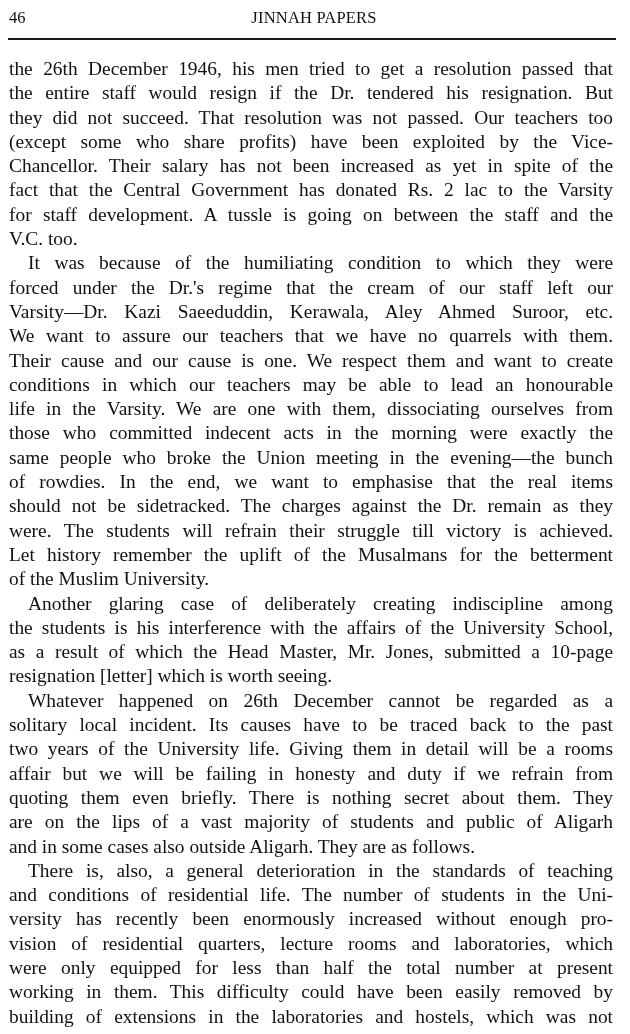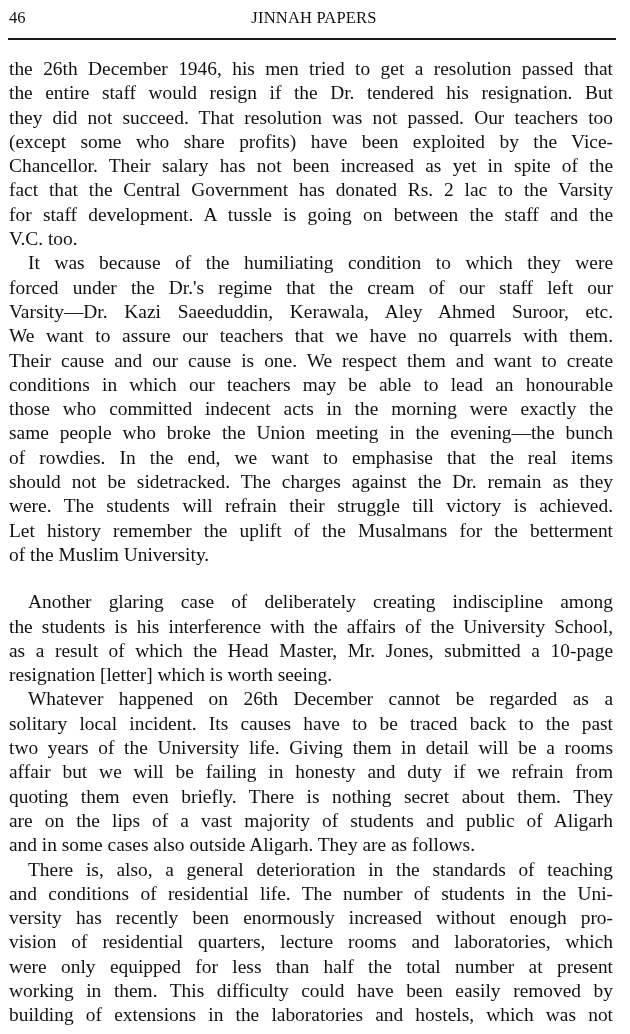--- a/index.html
+++ b/index.html
@@ -51,28 +51,29 @@
       <span class="line" style="white-space: normal;">Chancellor. Their salary has not been increased as yet in spite of the</span>
       <span class="line" style="white-space: normal;">fact that the Central Government has donated Rs. 2 lac to the Varsity</span>
       <span class="line" style="white-space: normal;">for staff development. A tussle is going on between the staff and the</span>
       <span class="line last" style="white-space: nowrap;">V.C. too.</span>
       <span class="line indent" style="white-space: normal;">It was because of the humiliating condition to which they were</span>
       <span class="line" style="white-space: normal;">forced under the Dr.'s regime that the cream of our staff left our</span>
       <span class="line" style="white-space: normal;">Varsity—Dr. Kazi Saeeduddin, Kerawala, Aley Ahmed Suroor, etc.</span>
       <span class="line" style="white-space: normal;">We want to assure our teachers that we have no quarrels with them.</span>
       <span class="line" style="white-space: normal;">Their cause and our cause is one. We respect them and want to create</span>
       <span class="line" style="white-space: normal;">conditions in which our teachers may be able to lead an honourable</span>
+      <span class="line" style="white-space: normal;">life in the Varsity. We are one with them, dissociating ourselves from</span>
       <span class="line" style="white-space: normal;">those who committed indecent acts in the morning were exactly the</span>
       <span class="line" style="white-space: normal;">same people who broke the Union meeting in the evening—the bunch</span>
       <span class="line" style="white-space: normal;">of rowdies. In the end, we want to emphasise that the real items</span>
       <span class="line" style="white-space: normal;">should not be sidetracked. The charges against the Dr. remain as they</span>
       <span class="line" style="white-space: normal;">were. The students will refrain their struggle till victory is achieved.</span>
       <span class="line" style="white-space: normal;">Let history remember  the uplift of the Musalmans for the betterment</span>
       <span class="line last" style="white-space: nowrap;">of the Muslim University.</span>
-      <span class="line indent" style="white-space: normal; margin-top: 23px;">Another glaring case of deliberately creating indiscipline among</span>
+      <span class="line indent" style="white-space: normal;">Another glaring case of deliberately creating indiscipline among</span>
       <span class="line" style="white-space: normal;">the students is his interference with the affairs of the University School,</span>
       <span class="line" style="white-space: normal;">as a result of which the Head Master, Mr. Jones, submitted a 10-page</span>
       <span class="line last" style="white-space: nowrap;">resignation [letter] which is worth seeing.</span>
       <span class="line indent" style="white-space: normal;">Whatever happened on 26th December cannot be regarded as a</span>
       <span class="line" style="white-space: normal;">solitary local incident. Its causes have to be traced back to the past</span>
       <span class="line" style="white-space: normal;">two years of the University life. Giving them in detail will be a rooms</span>
       <span class="line" style="white-space: normal;">affair but we will be failing in honesty and duty if we refrain from</span>
       <span class="line" style="white-space: normal;">quoting them even briefly. There is nothing secret about them. They</span>
       <span class="line" style="white-space: normal;">are on the lips of a vast majority of students and public of Aligarh</span>
       <span class="line last" style="white-space: nowrap;">and in some cases also outside Aligarh. They are as follows.</span>

